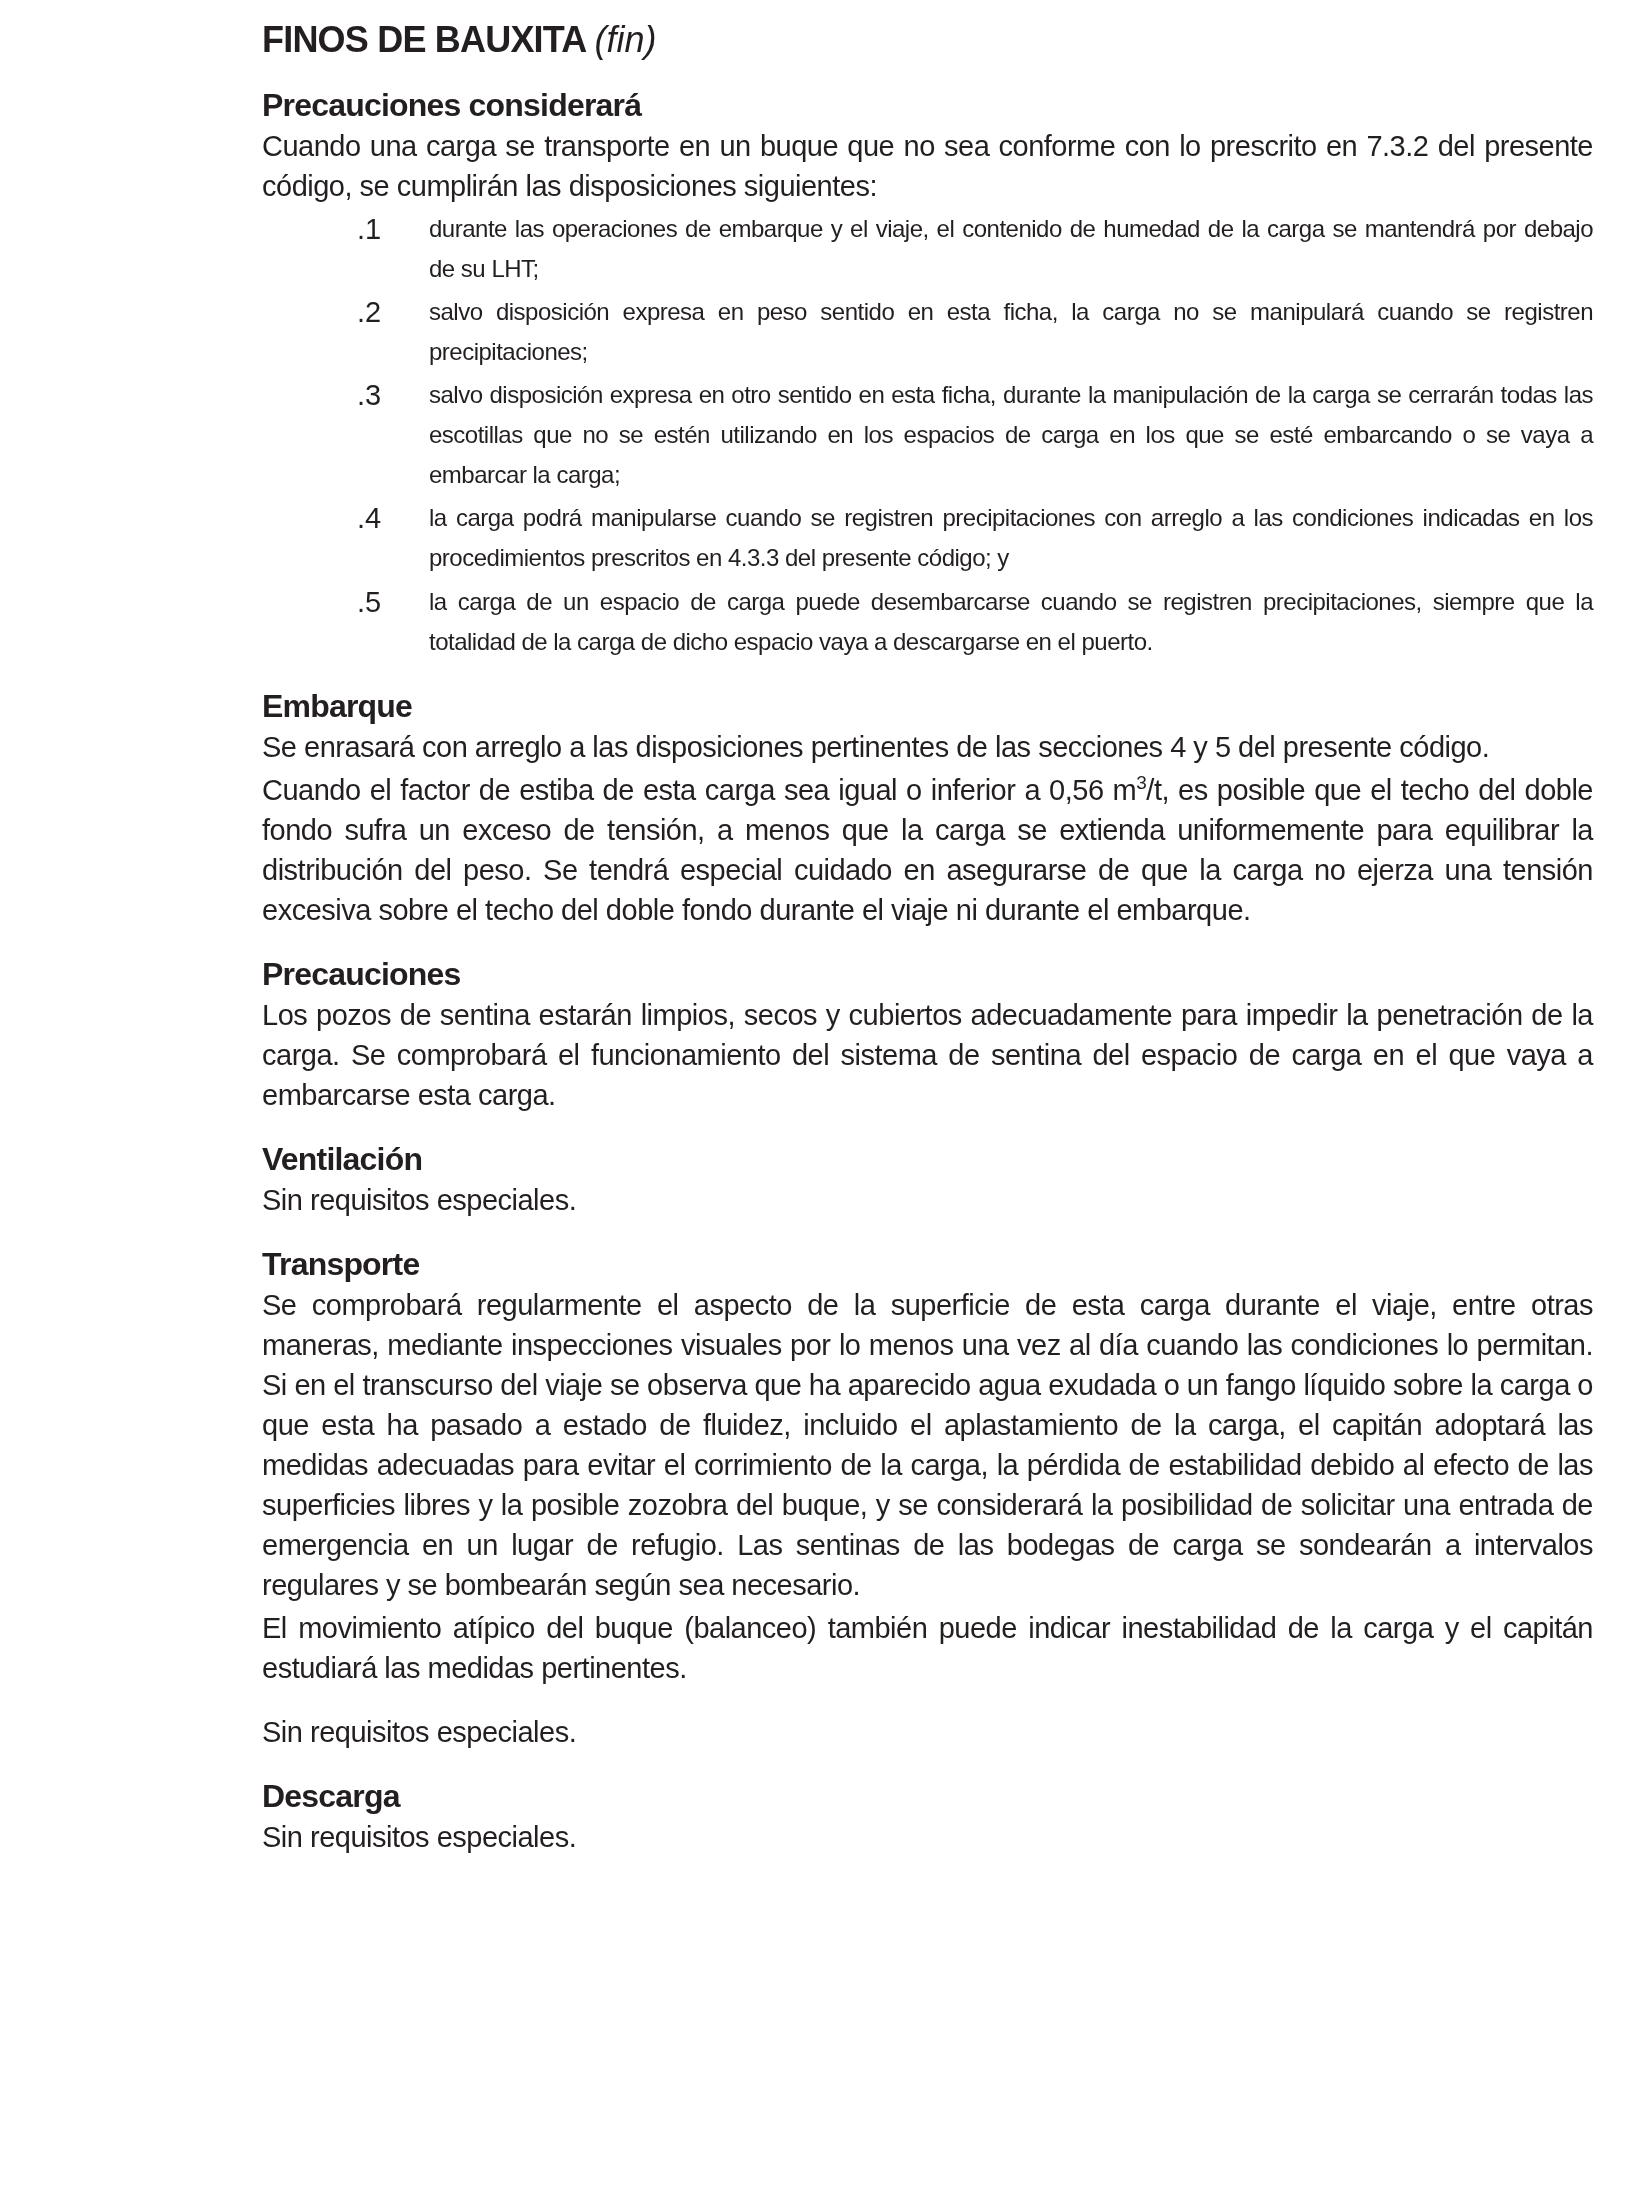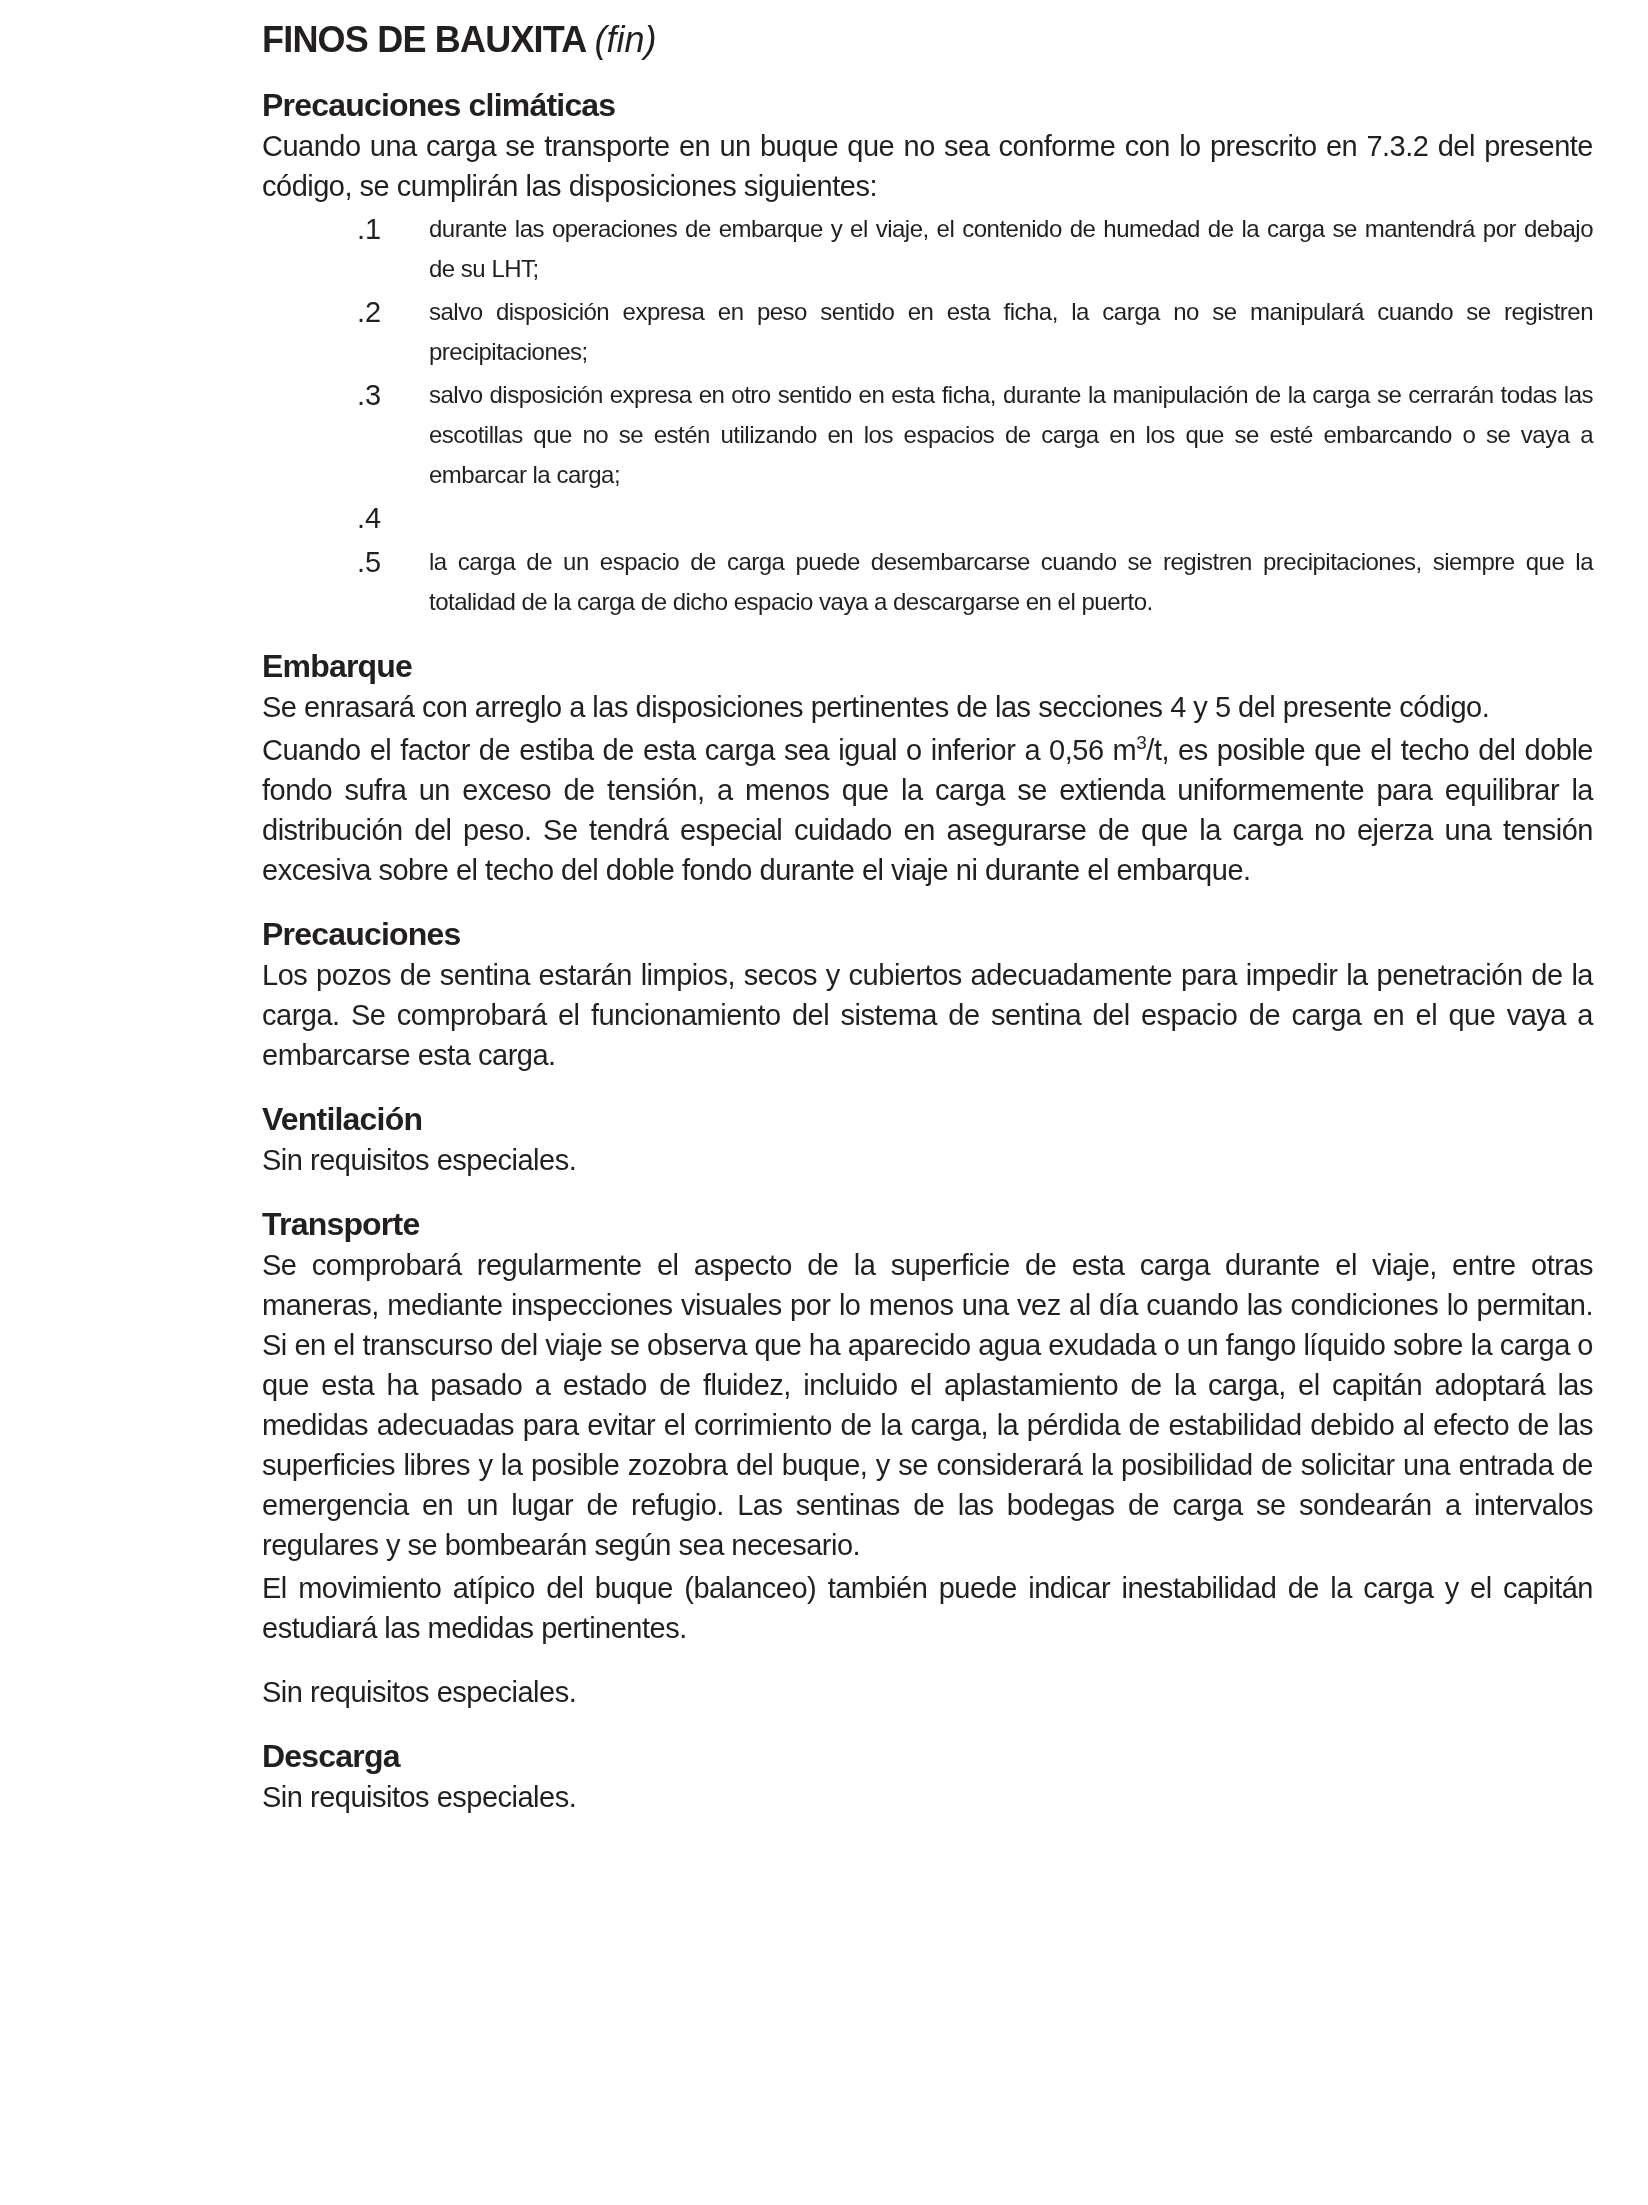--- a/index.html
+++ b/index.html
@@ -78,37 +78,38 @@
   sup { font-size: 19px; line-height: 0; }
 </style>
 </head>
 <body>
 
 <div class="page">
 
   <h1 class="doc-title"><span>FINOS DE BAUXITA</span> <span class="suffix">(fin)</span></h1>
 
   <div class="section">
-    <h2 class="section-heading">Precauciones climáticas</h2>
+    <h2 class="section-heading">Precauciones considerará</h2>
     <p class="para">Cuando una carga se transporte en un buque que no sea conforme con lo prescrito en 7.3.2 del presente código, se cumplirán las disposiciones siguientes:</p>
     <ul class="list">
       <li class="list-item">
         <span class="list-num">.1</span>
         <span class="list-text">durante las operaciones de embarque y el viaje, el contenido de humedad de la carga se mantendrá por debajo de su LHT;</span>
       </li>
       <li class="list-item">
         <span class="list-num">.2</span>
         <span class="list-text">salvo disposición expresa en peso sentido en esta ficha, la carga no se manipulará cuando se registren precipitaciones;</span>
       </li>
       <li class="list-item">
         <span class="list-num">.3</span>
         <span class="list-text">salvo disposición expresa en otro sentido en esta ficha, durante la manipulación de la carga se cerrarán todas las escotillas que no se estén utilizando en los espacios de carga en los que se esté embarcando o se vaya a embarcar la carga;</span>
       </li>
       <li class="list-item">
         <span class="list-num">.4</span>
+        <span class="list-text">la carga podrá manipularse cuando se registren precipitaciones con arreglo a las condiciones indicadas en los procedimientos prescritos en 4.3.3 del presente código; y</span>
       </li>
       <li class="list-item">
         <span class="list-num">.5</span>
         <span class="list-text">la carga de un espacio de carga puede desembarcarse cuando se registren precipitaciones, siempre que la totalidad de la carga de dicho espacio vaya a descargarse en el puerto.</span>
       </li>
     </ul>
   </div>
 
   <div class="section">
     <h2 class="section-heading">Embarque</h2>

